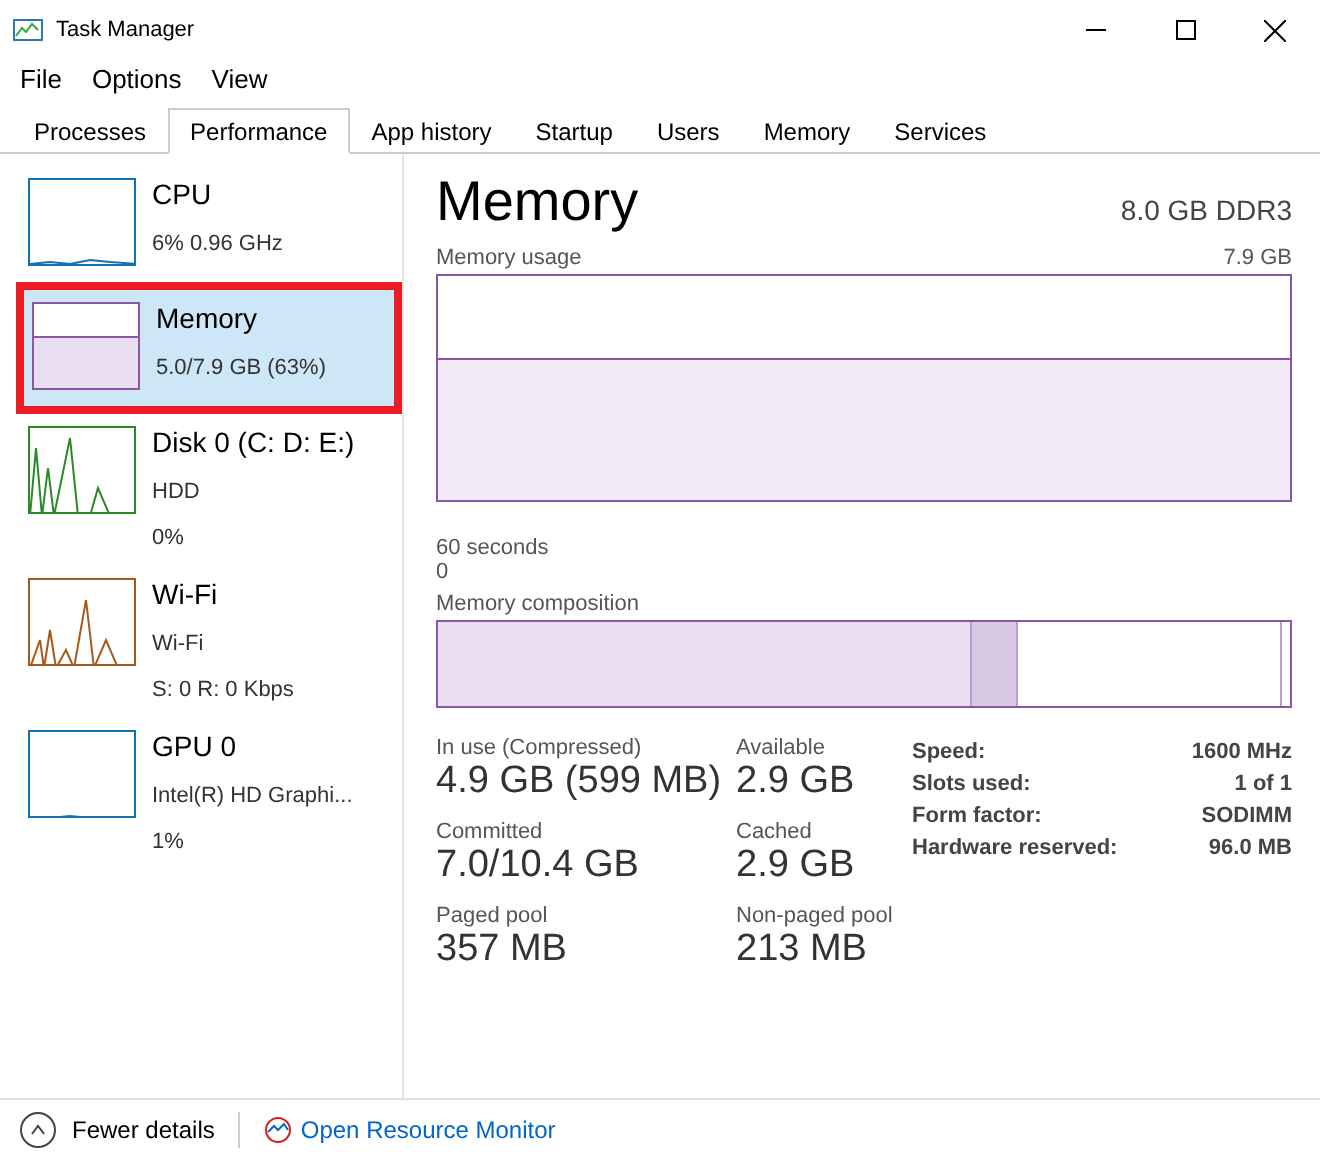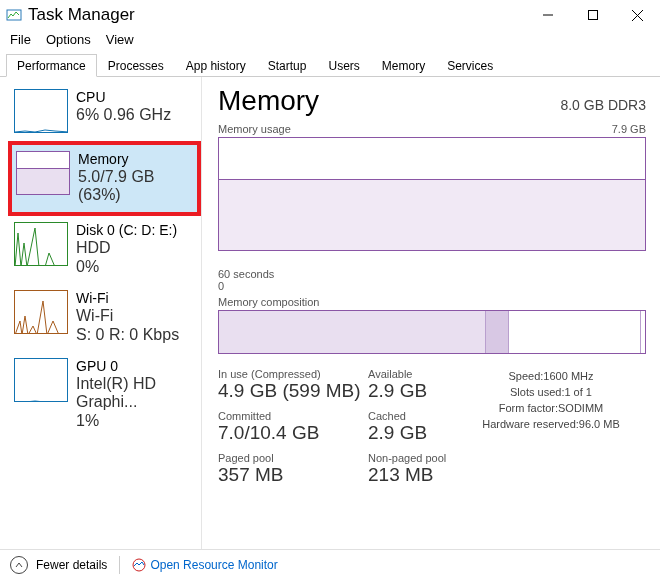--- a/index.html
+++ b/index.html
@@ -1,38 +1,38 @@
 <!DOCTYPE html>
 <html><head>
 <meta charset="utf-8">
 <style>
   * { box-sizing: border-box; margin: 0; padding: 0; font-family: "Segoe UI", Arial, sans-serif; }
   body { width: 660px; height: 587px; background: #fff; font-size: 12px; color: #000; }
 
   .titlebar { display: flex; align-items: center; height: 30px; padding: 0 0 0 6px; }
   .titlebar .icon { width: 16px; height: 16px; margin-right: 6px; }
-  .titlebar .title { flex: 1; font-size: 17px; }
+  .titlebar .title { flex: 1; font-size: 11px; }
   .win-btns { display: flex; }
   .win-btn { width: 45px; height: 30px; display: flex; align-items: center; justify-content: center; font-size: 14px; }
 
   .menubar { display: flex; gap: 15px; padding: 2px 8px 6px 10px; font-size: 13px; }
   .menubar span { cursor: default; }
 
   .tabs { display: flex; border-bottom: 1px solid #ccc; padding-left: 6px; height: 24px; }
   .tab { padding: 4px 10px 4px 10px; font-size: 12px; border: 1px solid transparent; border-bottom: none; position: relative; top: 1px; cursor: default;}
   .tab.active { border-color: #ccc; background: #fff; border-bottom: 1px solid #fff;}
   
   .body { display: flex; height: 472px; }
   .sidebar { width: 215px; padding: 6px 0 0 8px; border-right: 1px solid #e5e5e5;}
   .side-item { display: flex; padding: 4px 4px 6px 4px; gap: 8px; border: 2px solid transparent; cursor: default;}
   .side-item.selected { background: #cde7f7; border: 4px solid #eb1c23; padding: 6px 4px 8px 4px;}
   .side-graph { width: 54px; height: 44px; border: 1px solid #999; background: #fff; position: relative; overflow: hidden; flex-shrink: 0;}
   .side-text { font-size: 12px; }
   .side-text .name { font-size: 14px; }
-  .side-text .sub { color: #333; font-size: 16px; margin-top: 1px;}
+  .side-text .sub { color: #333; font-size: 11px; margin-top: 11px;}
 
   .main { flex: 1; padding: 8px 14px 4px 16px; position: relative;}
   .main-head { display: flex; justify-content: space-between; align-items: baseline; }
   .main-head .h1 { font-size: 28px; font-weight: 400; }
   .main-head .h2 { font-size: 14px; color: #444; }
 
   .chart-label { font-size: 11px; color: #555; display: flex; justify-content: space-between; margin-top: 6px;}
   .chart { border: 1px solid #8a56a5; height: 114px; margin-top: 2px; position: relative; background: linear-gradient(to bottom, transparent 0, transparent calc(100% - 1px), #d8c8e0 calc(100% - 1px));}
   .chart-fill { position: absolute; left: 0; right: 0; bottom: 0; height: 63%; background: #f1e9f5; border-top: 1px solid #8a56a5;}
   .chart-axis { font-size: 11px; color: #555; display: flex; margin-top: 17px; flex-direction: column;}
@@ -42,21 +42,21 @@
   .comp-seg.inuse { flex: 63; background: #e9dff0; border-right: 1px solid #b99fce;}
   .comp-seg.mod { flex: 5; background: #d8c8e4; border-right: 1px solid #b99fce;}
   .comp-seg.standby { flex: 31; background: #fff; border-right: 1px solid #b99fce;}
   .comp-seg.free { flex: 1; background: #fff;}
 
   .stats { display: flex; margin-top: 14px; gap: 8px;}
   .stats-left { display: grid; grid-template-columns: 150px 80px; row-gap: 0;}
   .stat-label { font-size: 11px; color: #555;}
   .stat-val { font-size: 19px; color: #333; margin-bottom: 8px;}
   .stats-right { font-size: 11px; color: #444; }
-  .stats-right .row { display: flex; justify-content: center; width: 190px; line-height: 16px;}
+  .stats-right .row { display: flex; justify-content: space-between; width: 190px; line-height: 16px; font-weight: bold;}
 
   .footer { display: flex; align-items: center; padding: 6px 10px; border-top: 1px solid #e0e0e0; gap: 8px;}
   .footer .circle { width: 18px; height: 18px; border: 1px solid #444; border-radius: 50%; display: flex; align-items: center; justify-content: center;}
   .footer .label { font-size: 12px; }
   .footer .divider { width: 1px; height: 18px; background: #ccc; margin: 0 4px;}
   .footer .link { color: #0066cc; font-size: 12px; display: flex; align-items: center; gap: 4px;}
 </style>
 </head>
 <body>
 
@@ -88,22 +88,22 @@
   </div>
 </div>
 
 <div class="menubar">
   <span>File</span>
   <span>Options</span>
   <span>View</span>
 </div>
 
 <div class="tabs">
+  <div class="tab">Processes</div>
   <div class="tab active">Performance</div>
-  <div class="tab">Processes</div>
   <div class="tab">App history</div>
   <div class="tab">Startup</div>
   <div class="tab">Users</div>
   <div class="tab">Memory</div>
   <div class="tab">Services</div>
 </div>
 
 <div class="body">
 
   <div class="sidebar">

